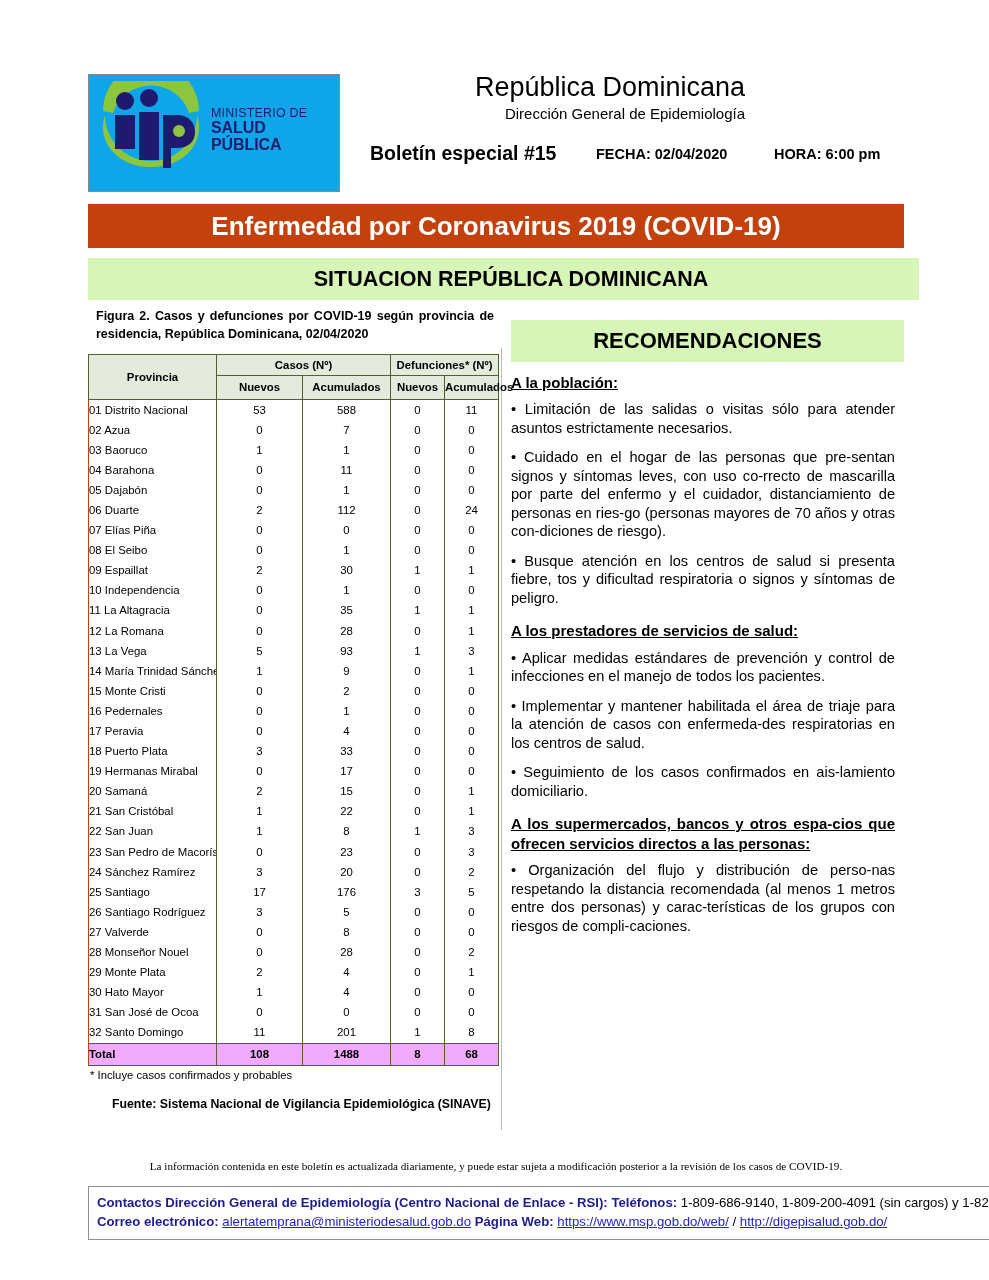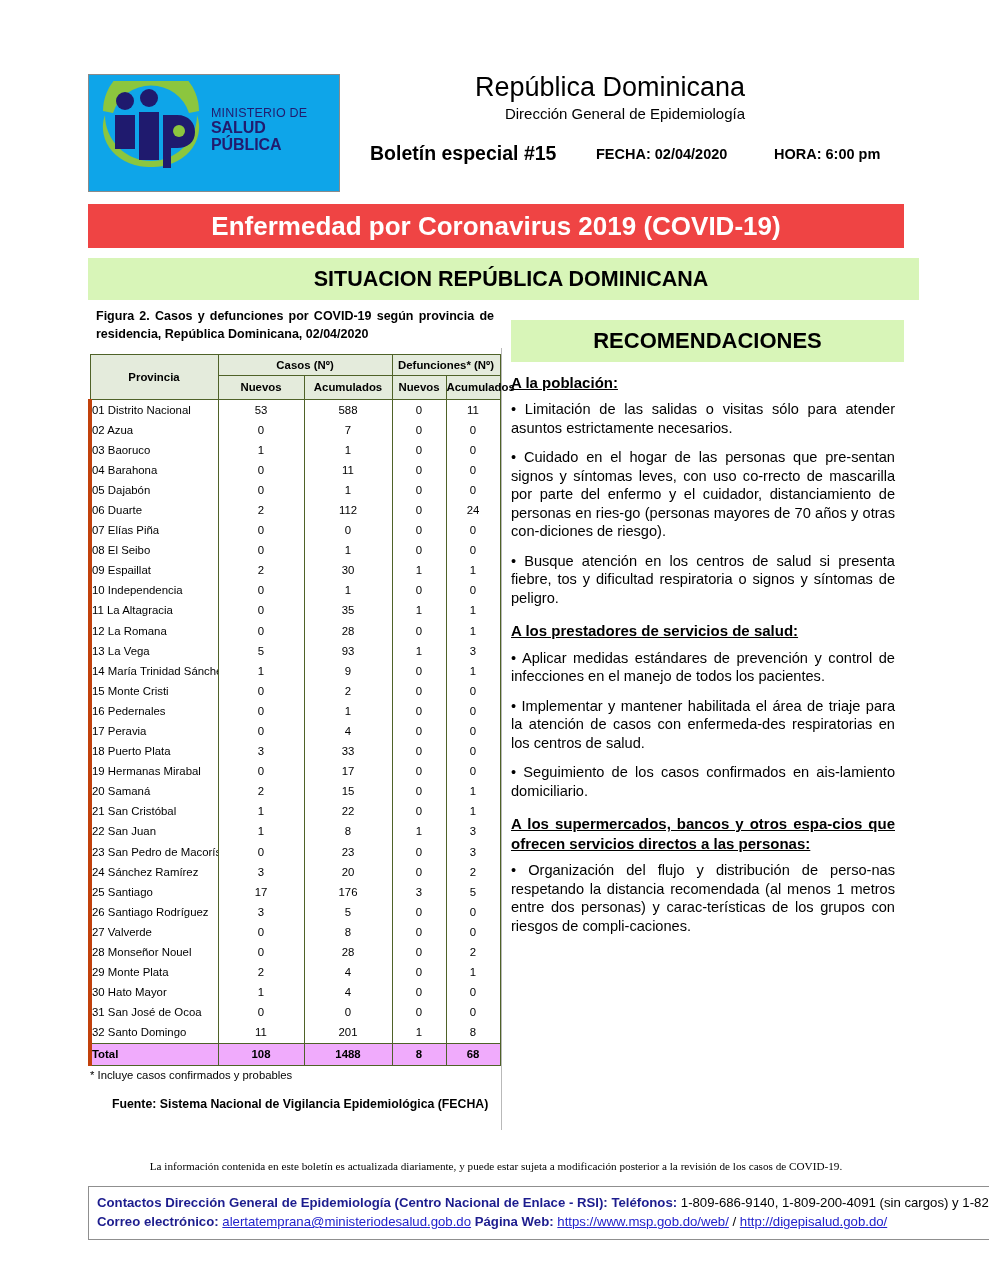--- a/index.html
+++ b/index.html
@@ -16,41 +16,41 @@
   .logo-text .l2{font-size:16px;font-weight:bold;letter-spacing:-.1px;}
 
   .rd-title{position:absolute;left:243px;top:0px;width:558px;text-align:center;font-size:27px;line-height:1.12;letter-spacing:0px;}
   .rd-sub{position:absolute;left:258px;top:33px;width:558px;text-align:center;font-size:15px;line-height:1.15;}
   .boletin-row{position:absolute;left:258px;top:64px;width:558px;height:40px;}
   .bol-label{position:absolute;left:24px;top:6px;font-size:19.5px;font-weight:bold;color:#000000;}
   .bol-fecha{position:absolute;left:250px;top:10px;font-size:14.5px;font-weight:bold;}
   .bol-hora{position:absolute;left:428px;top:10px;font-size:14.5px;font-weight:bold;}
 
   
-  .blue-banner{position:absolute;left:88px;top:204px;width:816px;height:44px;background:#ef4444;}
+  .blue-banner{position:absolute;left:88px;top:204px;width:816px;height:44px;background:#c2410c;}
   .blue-banner span{display:block;width:100%;text-align:center;color:#fff;font-size:26px;font-weight:bold;line-height:44px;}
   .green-banner{position:absolute;left:88px;top:258px;width:816px;height:42px;background:#D8F5B8;padding-left:15px;}
   .green-banner span{display:block;width:100%;text-align:center;color:#000;font-size:21.5px;font-weight:bold;line-height:42px;}
 
   
   .col-left{position:absolute;left:88px;top:308px;width:410px;}
   .col-divider{position:absolute;left:501px;top:348px;width:1px;height:782px;background:#b9b9b9;}
   .col-right{position:absolute;left:511px;top:308px;width:393px;}
 
   .fig-caption{font-size:12.5px;font-weight:bold;line-height:1.42;text-align:justify;text-justify:inter-word;margin:0 0 10px 8px;width:398px;}
 
   
   table.prov{border-collapse:collapse;width:410px;table-layout:fixed;}
   table.prov th,table.prov td{font-size:11.4px;padding:0;}
   .hdr-cell{background:#E4EBDC;font-weight:bold;text-align:center;font-size:11.6px;
     border:1px solid #4F6228;box-sizing:border-box;}
   .hdr-prov{height:45px;}
   .hdr-top{height:21px;}
   .hdr-bot{height:24px;}
-  td.pname{border-left:4px solid #c2410c;border-right:1px solid #4F6228;
+  td.pname{border-left:1px solid #c2410c;border-right:1px solid #4F6228;
     padding-left:3px;text-align:left;height:20.1px;line-height:20.1px;white-space:nowrap;overflow:hidden;}
   td.num{border-right:1px solid #4F6228;text-align:center;height:20.1px;line-height:20.1px;}
   tr.tot td{background:#f0abfc;font-weight:bold;border-top:1px solid #4F6228;border-bottom:1px solid #4F6228;height:21px;line-height:21px;}
   tr:last-child td{}
   .tbl-wrap{position:relative;}
   .footnote{font-size:11.3px;margin:3px 0 0 2px;}
   .fuente{font-size:12.3px;font-weight:bold;margin:16px 0 0 24px;}
 
   
   .rec-banner{width:393px;height:42px;background:#D8F5B8;}
@@ -366,21 +366,21 @@
               <td class="num">108</td>
               <td class="num">1488</td>
               <td class="num">8</td>
               <td class="num">68</td>
             </tr>
           </tbody>
       </table>
     </div>
 
     <p class="footnote">* Incluye casos confirmados y probables</p>
-    <p class="fuente">Fuente: Sistema Nacional de Vigilancia Epidemiológica (FECHA)</p>
+    <p class="fuente">Fuente: Sistema Nacional de Vigilancia Epidemiológica (SINAVE)</p>
   </div>
 
   <div class="col-right">
     <div class="rec-banner">
       <span>RECOMENDACIONES</span>
     </div>
     <div class="rec-body" id="rec-body">
         <div class="rec-h">A la población:</div>
         <p class="rec-p">• Limitación de las salidas o visitas sólo para atender asuntos estrictamente necesarios.</p>
         <p class="rec-p">• Cuidado en el hogar de las personas que pre-sentan signos y síntomas leves, con uso co-rrecto de mascarilla por parte del enfermo y el cuidador, distanciamiento de personas en ries-go (personas mayores de 70 años y otras con-diciones de riesgo).</p>

